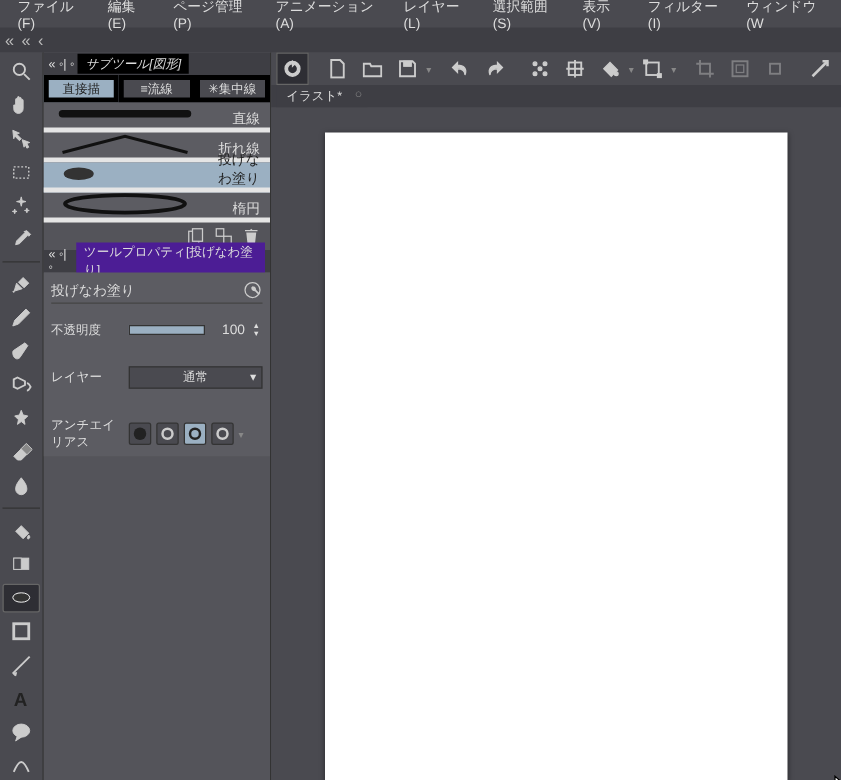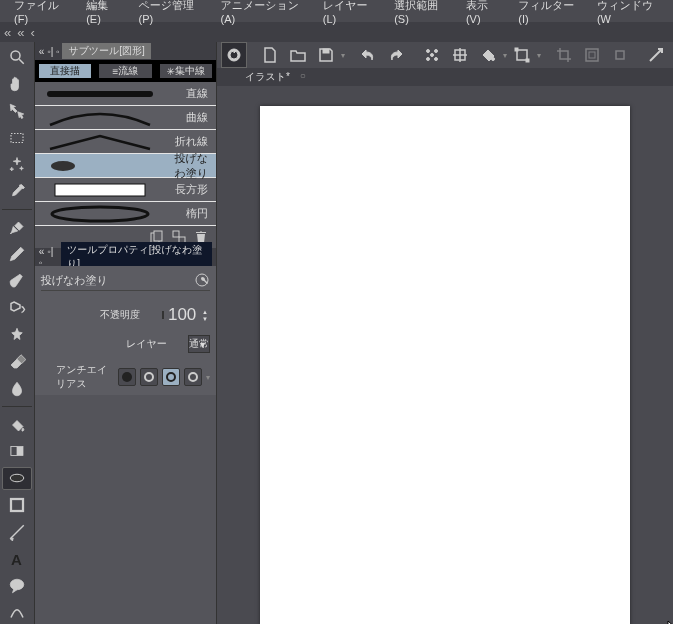--- a/index.html
+++ b/index.html
@@ -10,61 +10,61 @@
   .nav-chev{color:#bbb;font-size:13px;cursor:default;}
   .main{display:flex;height:582px;}
   .toolstrip{width:40px;background:#4a4a50;border-right:1px solid #333;display:flex;flex-direction:column;align-items:center;padding-top:4px;gap:4px;}
   .tool{width:30px;height:24px;display:flex;align-items:center;justify-content:center;color:#ccc;cursor:default;}
   .tool.sel{background:#2e2e34;border:1px solid #666;border-radius:2px;}
   .tool svg{width:18px;height:18px;fill:#ccc;stroke:#ccc;}
   .tool.sel svg{fill:#fff;stroke:#fff;}
   .divider{width:30px;height:1px;background:#333;margin:2px 0;}
   .panel-col{width:210px;background:#54545a;border-right:1px solid #333;display:flex;flex-direction:column;}
   .subtool-tab{height:18px;background:#3e3e44;display:flex;align-items:center;font-size:10px;padding:0 4px;}
-  .subtool-tab .lbl{background:#737373;padding:1px 6px;}
+  .subtool-tab .lbl{background:#000000;padding:1px 6px;font-style:italic;}
   .modebar{display:flex;height:22px;}
   .modebtn{flex:1;background:#4a4a50;border:4px solid #000000;display:flex;align-items:center;justify-content:center;font-size:10px;cursor:default;}
   .modebtn.sel{background:#9bb0c2;color:#222;}
   .subtool-list{background:#5c5c62;}
-  .st-row{height:24px;border-bottom:1px solid #e5e5e5;display:flex;align-items:center;cursor:default;position:relative;}
+  .st-row{height:24px;border-bottom:4px solid #e5e5e5;display:flex;align-items:flex-end;cursor:default;position:relative;}
   .st-row.sel{background:#9bb0c2;color:#222;}
   .st-icon{flex:0 0 130px;height:22px;display:flex;align-items:center;justify-content:center;}
   .st-icon svg{max-width:110px;max-height:18px;}
   .st-lbl{flex:1;text-align:right;padding-right:8px;}
   .subtool-act{height:22px;display:flex;justify-content:flex-end;align-items:center;gap:4px;padding-right:6px;}
   .subtool-act .ibtn{width:18px;height:18px;display:flex;align-items:center;justify-content:center;cursor:default;}
   .prop-tab{height:18px;background:#3e3e44;display:flex;align-items:center;font-size:10px;padding:0 4px;}
-  .prop-tab .lbl{background:#0f172a;padding:1px 6px;}
+  .prop-tab .lbl{background:#4c1d95;padding:1px 6px;}
   .prop-body{background:#5c5c62;padding:4px 6px;display:flex;flex-direction:column;gap:8px;}
   .prop-title{font-size:11px;padding:2px 0;border-bottom:1px solid #444;display:flex;align-items:center;justify-content:space-between;}
   .prop-title .wrench{width:16px;height:16px;}
-  .prop-grid{display:flex;flex-direction:column;gap:10px;margin-top:6px;align-items:flex-end;}
+  .prop-grid{display:flex;flex-direction:column;gap:22px;margin-top:6px;}
   .prow{display:flex;align-items:center;gap:4px;}
   .plabel{width:58px;font-size:10px;}
   .pcontrol{flex:1;display:flex;align-items:center;gap:4px;}
   .slider{flex:1;height:8px;background:#9bb0c2;border:1px solid #333;}
   .slider.small{width:30px;flex:0 0 30px;}
-  .numval{width:28px;text-align:right;font-size:17px;}
+  .numval{width:28px;text-align:right;font-size:11px;}
   .spin{width:10px;height:14px;display:flex;flex-direction:column;}
   .spin div{flex:1;display:flex;align-items:center;justify-content:center;font-size:6px;cursor:default;}
   .dropdown{flex:1;height:18px;background:#4a4a50;border:1px solid #333;display:flex;align-items:center;justify-content:center;font-size:10px;position:relative;cursor:default;}
   .dropdown::after{content:"▾";position:absolute;right:4px;}
   .radiorow{display:flex;gap:4px;}
   .radio{width:18px;height:18px;background:#4a4a50;border:1px solid #333;border-radius:2px;display:flex;align-items:center;justify-content:center;cursor:default;}
   .radio.sel{background:#9bb0c2;}
   .radio .dot{width:10px;height:10px;border-radius:50%;border:2px solid #ccc;}
   .radio .filldot{width:10px;height:10px;border-radius:50%;background:#222;}
   .checkbox{width:12px;height:12px;border:1px solid #888;background:#222;margin-left:-16px;margin-right:4px;}
   .canvas-col{flex:1;background:#4a4a50;display:flex;flex-direction:column;}
   .cmdbar{height:30px;display:flex;align-items:center;padding:0 4px;gap:2px;}
   .cmdbtn{width:26px;height:26px;display:flex;align-items:center;justify-content:center;border:1px solid transparent;cursor:default;}
   .cmdbtn.sel{background:#2e2e34;border:1px solid #666;}
   .cmdbtn svg{width:16px;height:16px;fill:#ccc;stroke:#ccc;}
   .cmdsep{width:6px;}
-  .tabbar{height:20px;background:#3e3e44;display:flex;align-items:center;padding:0 20px;}
+  .tabbar{height:20px;background:#3e3e44;display:flex;align-items:center;padding:0 4px;}
   .doctab{padding:2px 20px 2px 8px;background:#3e3e44;font-size:10px;position:relative;}
   .doctab .x{position:absolute;right:4px;top:2px;font-size:10px;cursor:default;color:#888;}
   .canvas-area{flex:1;background:#4a4a50;display:flex;align-items:flex-start;justify-content:center;padding:20px 0;position:relative;}
   .canvas{width:370px;height:520px;background:#fff;box-shadow:0 0 4px rgba(0,0,0,.5);}
   .cursor{position:absolute;left:450px;top:534px;pointer-events:none;}
 </style>
 </head>
 <body>
 
 <div class="menubar">
@@ -223,48 +223,32 @@
         <div class="st-icon">
             <svg viewBox="0 0 110 18">
               <line x1="5" y1="9" x2="105" y2="9" stroke="#111" stroke-width="6" stroke-linecap="round"></line>
             </svg>
           </div>
         <div class="st-lbl">直線</div>
       </div>
       <div class="st-row">
         <div class="st-icon">
             <svg viewBox="0 0 110 18">
-              <path d="M5 16 Q55 -6 105 16" stroke="#111" stroke-width="2.5" fill="none"></path>
-            </svg>
-          </div>
-        <div class="st-lbl">曲線</div>
-      </div>
-      <div class="st-row">
-        <div class="st-icon">
-            <svg viewBox="0 0 110 18">
               <path d="M5 16 L55 3 L105 16" stroke="#111" stroke-width="2.5" fill="none"></path>
             </svg>
           </div>
         <div class="st-lbl">折れ線</div>
       </div>
       <div class="st-row sel">
         <div class="st-icon">
             <svg viewBox="0 0 110 18">
               <ellipse cx="18" cy="9" rx="12" ry="5" fill="#333"></ellipse>
             </svg>
           </div>
         <div class="st-lbl">投げなわ塗り</div>
-      </div>
-      <div class="st-row">
-        <div class="st-icon">
-            <svg viewBox="0 0 110 18">
-              <rect x="10" y="3" width="90" height="12" fill="#fff" stroke="#111" stroke-width="1"></rect>
-            </svg>
-          </div>
-        <div class="st-lbl">長方形</div>
       </div>
       <div class="st-row">
         <div class="st-icon">
             <svg viewBox="0 0 110 18">
               <ellipse cx="55" cy="9" rx="48" ry="7" fill="none" stroke="#111" stroke-width="3"></ellipse>
             </svg>
           </div>
         <div class="st-lbl">楕円</div>
       </div>
     </div>

